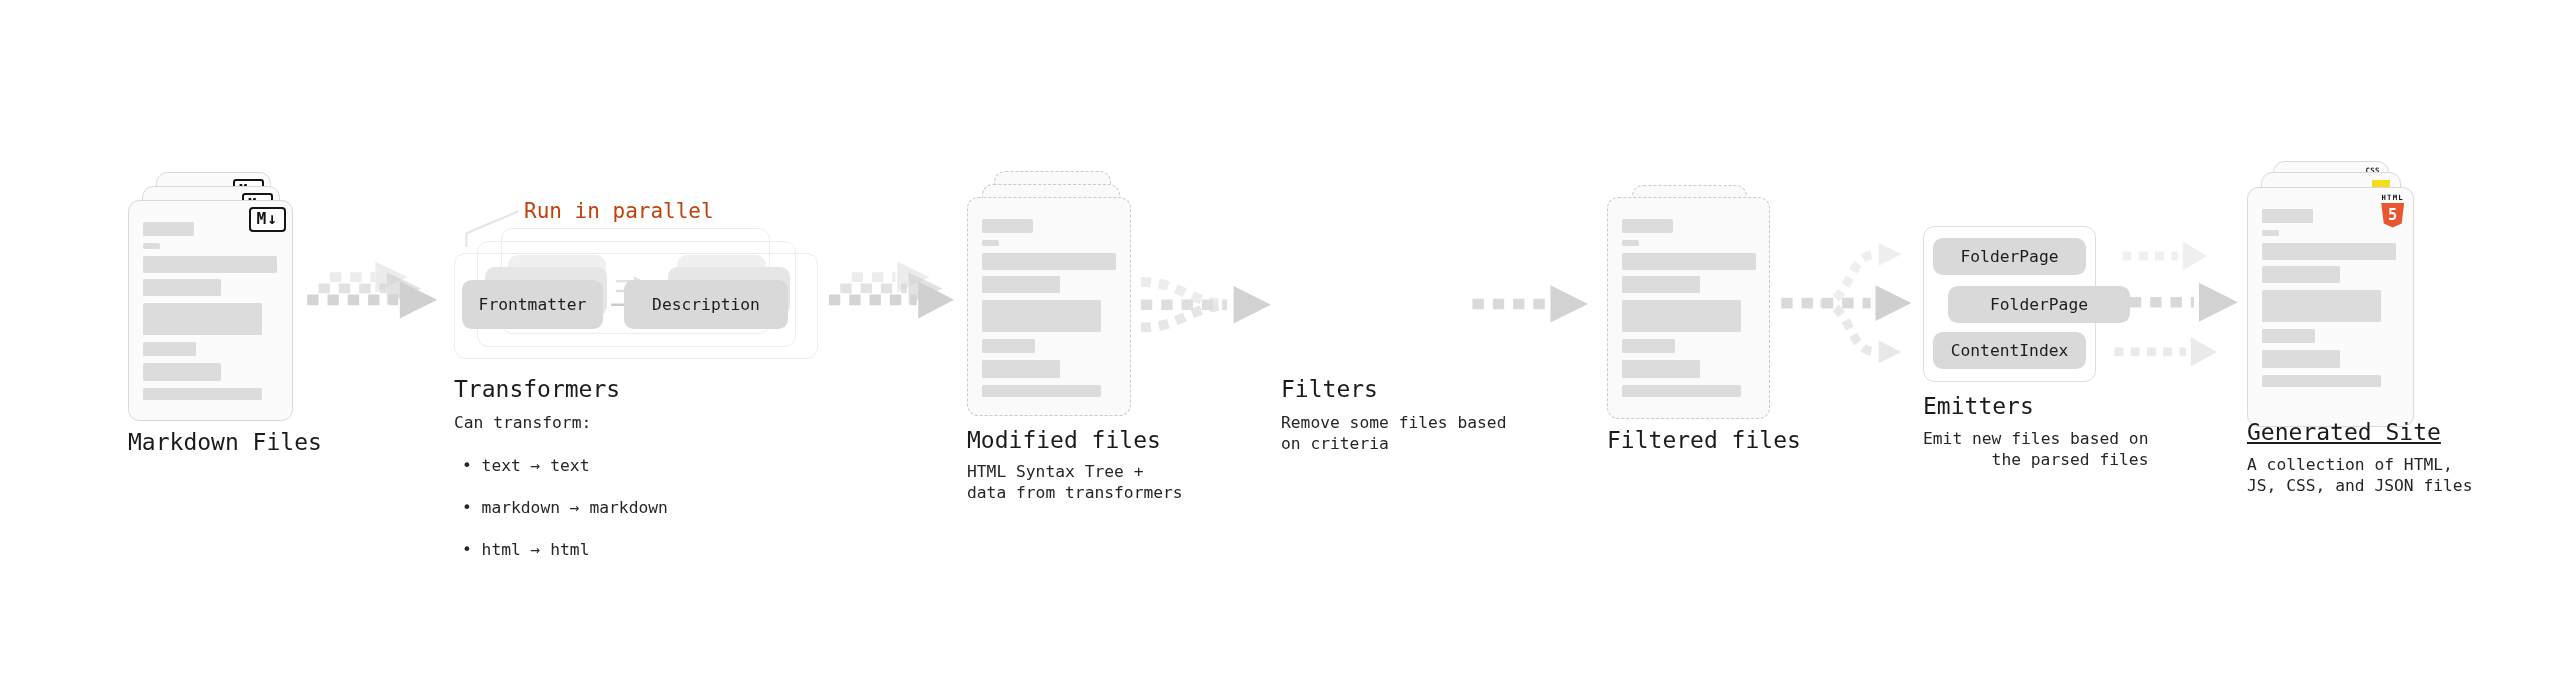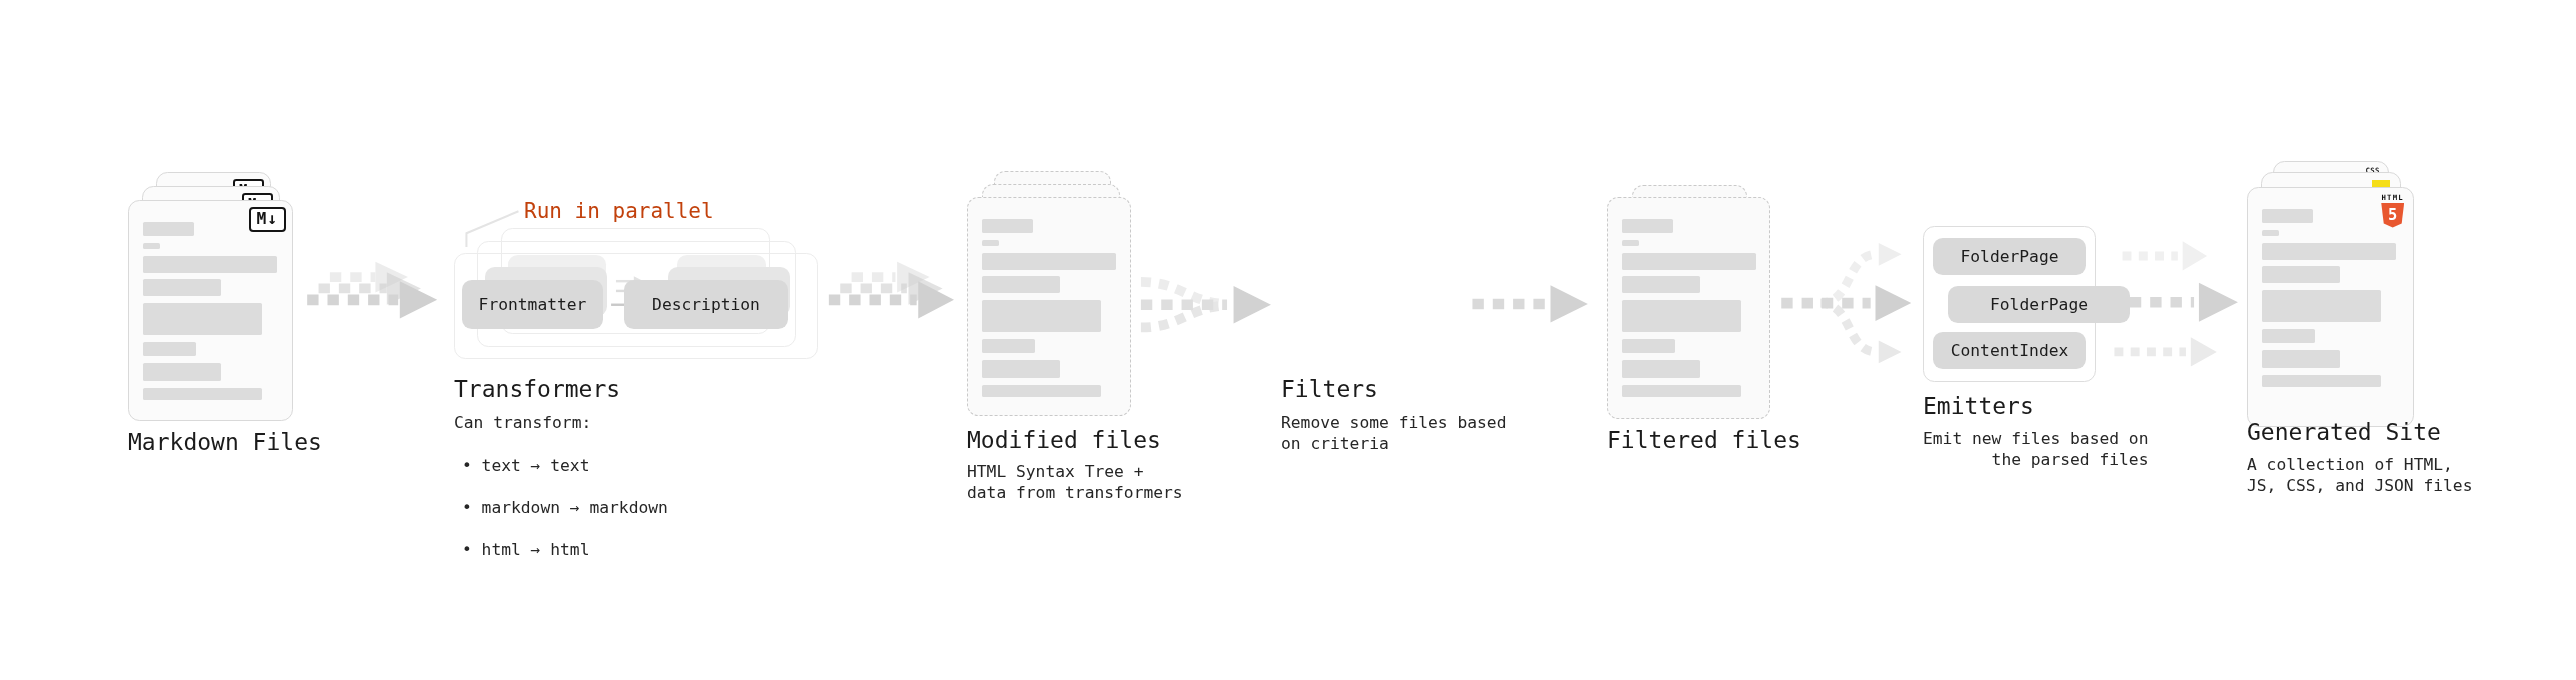--- a/index.html
+++ b/index.html
@@ -240,18 +240,18 @@
           <div class="bar" style="width: 17px; height: 6.5px;"></div>
           <div class="bar" style="width: 134px; height: 17px;"></div>
           <div class="bar" style="width: 78px; height: 17px;"></div>
           <div class="bar" style="width: 119px; height: 32.5px;"></div>
           <div class="bar" style="width: 53px; height: 14.6px;"></div>
           <div class="bar" style="width: 78px; height: 18.7px;"></div>
           <div class="bar" style="width: 119px; height: 12.2px;"></div>
         </div>
     </div>
   </div>
-  <div class="h" style="left:2247px;top:418px;">Generated Site</div>
+  <div class="h" style="left:2247px;top:418px;text-decoration:underline;">Generated Site</div>
   <div class="sub" style="left:2247px;top:454px;">A collection of HTML,
 JS, CSS, and JSON files</div>
 
 </div>
 
 
 </body></html>

